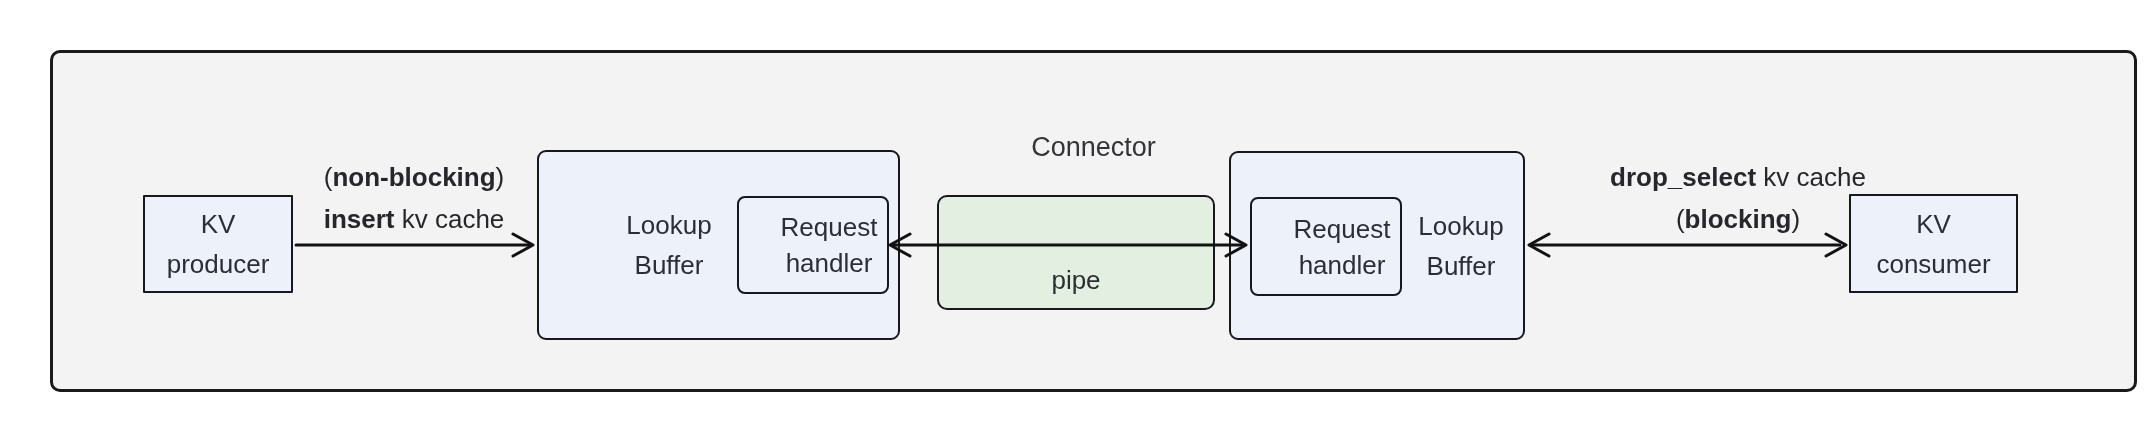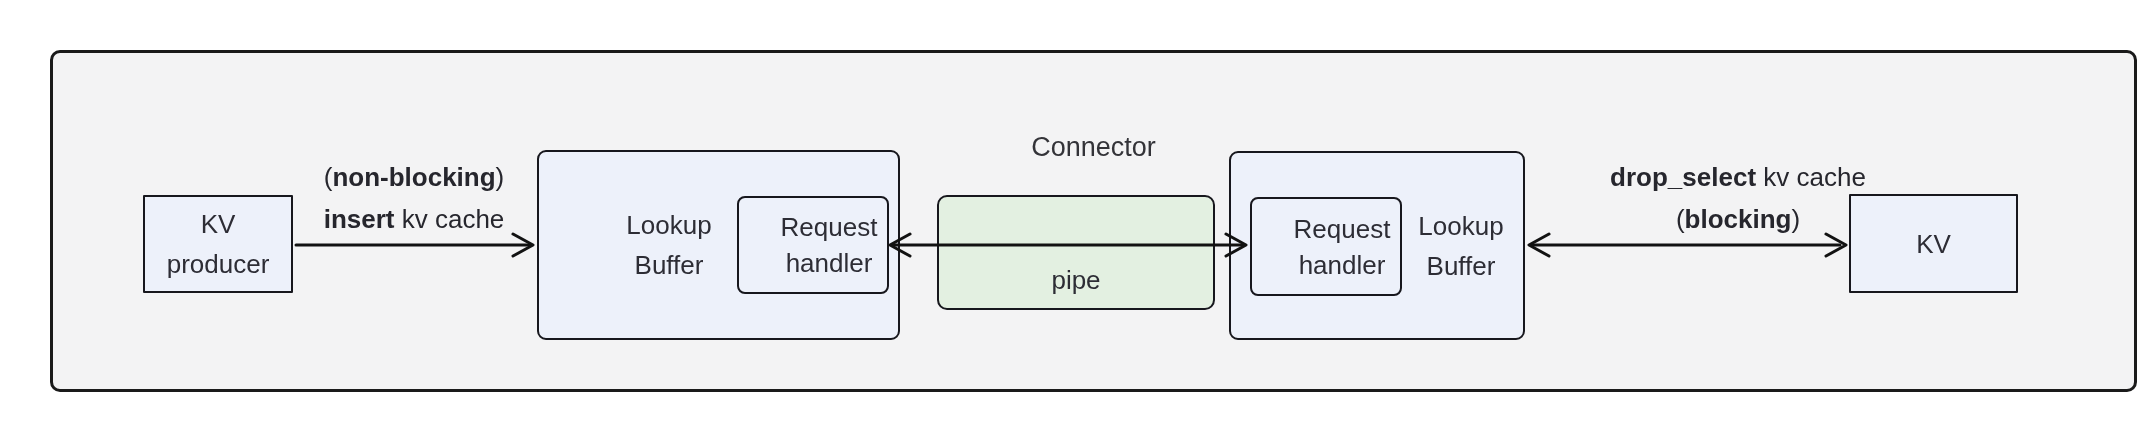--- a/index.html
+++ b/index.html
@@ -189,20 +189,21 @@
     </div>
   </div>
 
   <div class="edge-label label-drop">
     <div><span class="b">drop_select</span><span> kv cache</span></div>
     <div><span>(</span><span class="b">blocking</span><span>)</span></div>
   </div>
 
   <div class="node kv-consumer">
     <span>KV</span>
+    <span>consumer</span>
   </div>
 
   <svg class="arrow-overlay" viewBox="0 0 2146 438" xmlns="http://www.w3.org/2000/svg">
 
     <g>
       <line class="stroke" x1="296" y1="245" x2="530" y2="245"></line>
       <polyline class="stroke" points="513,234 533,245 513,256"></polyline>
     </g>
 
     <g>

